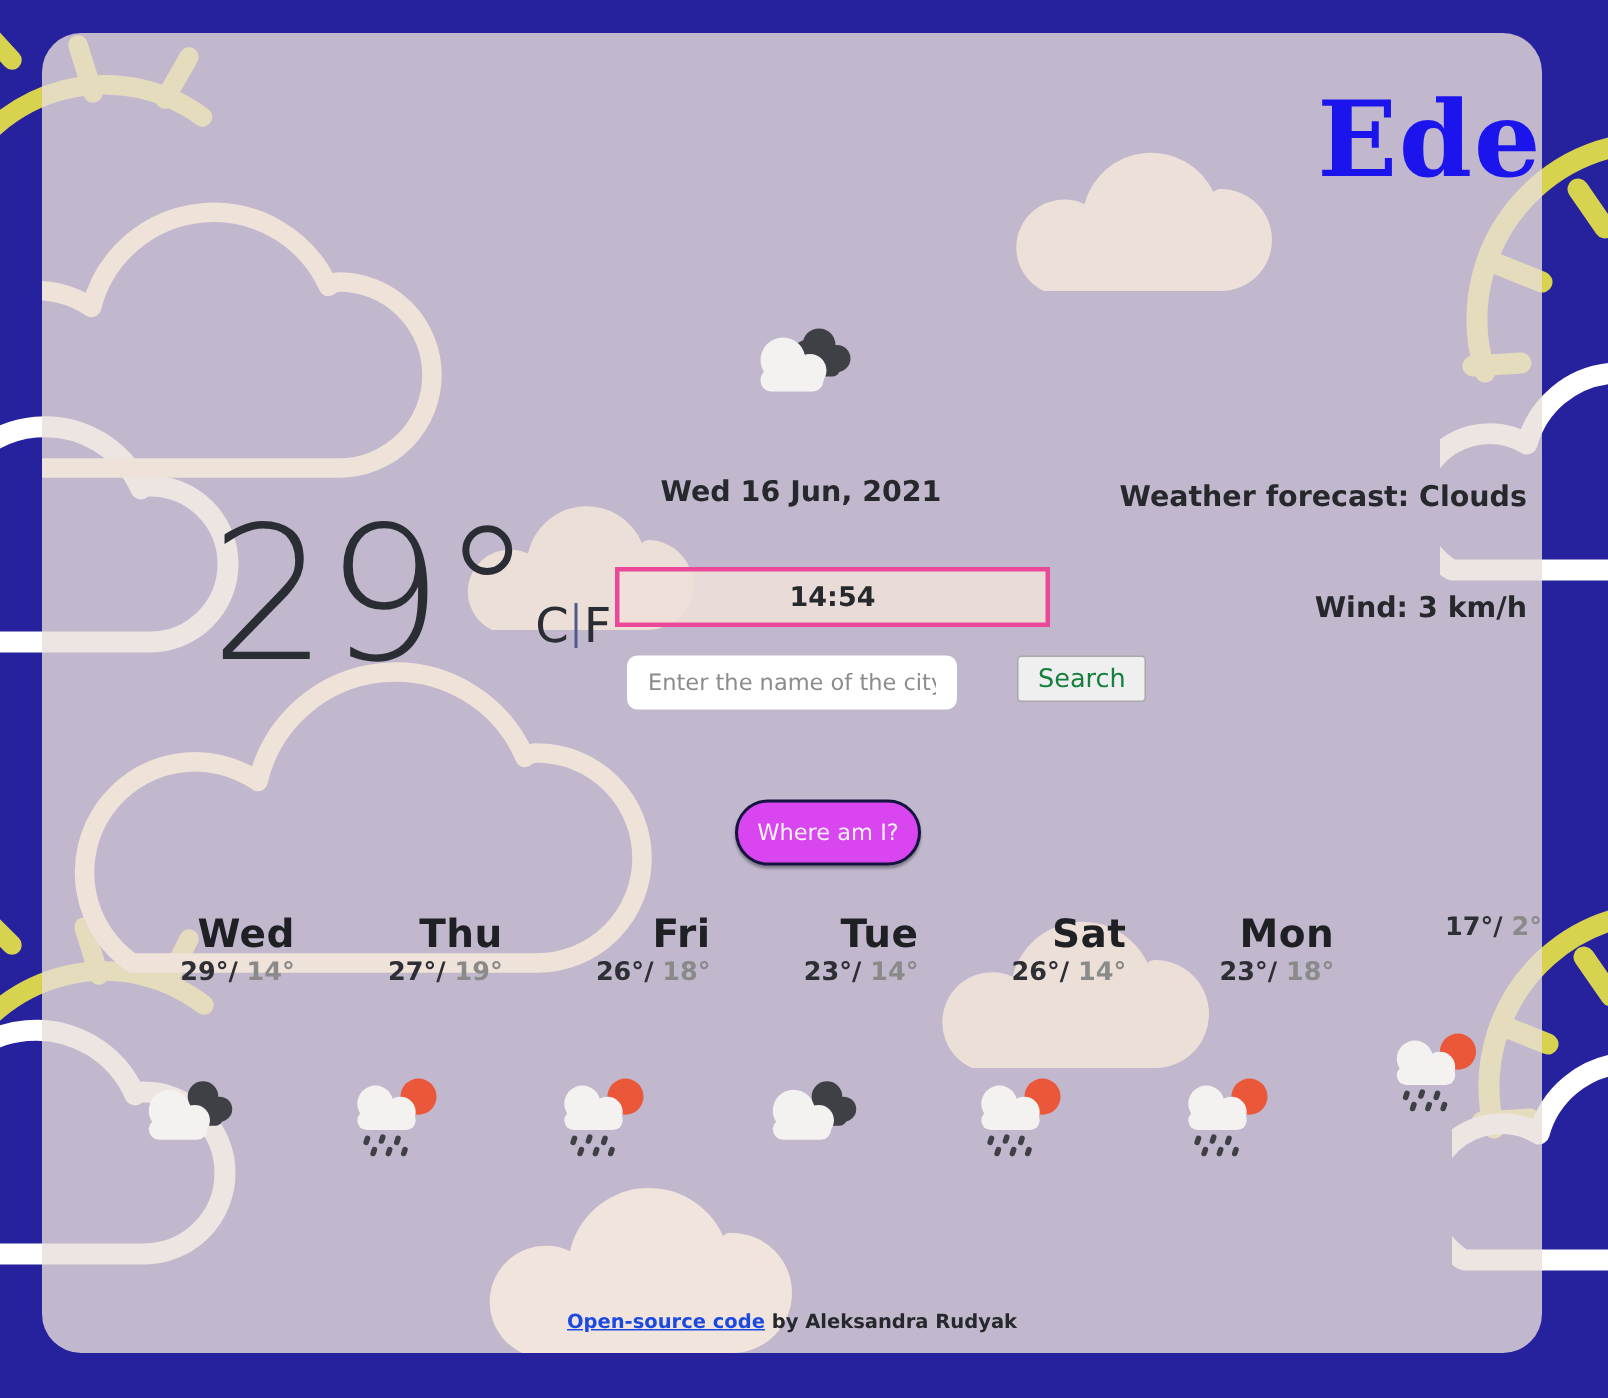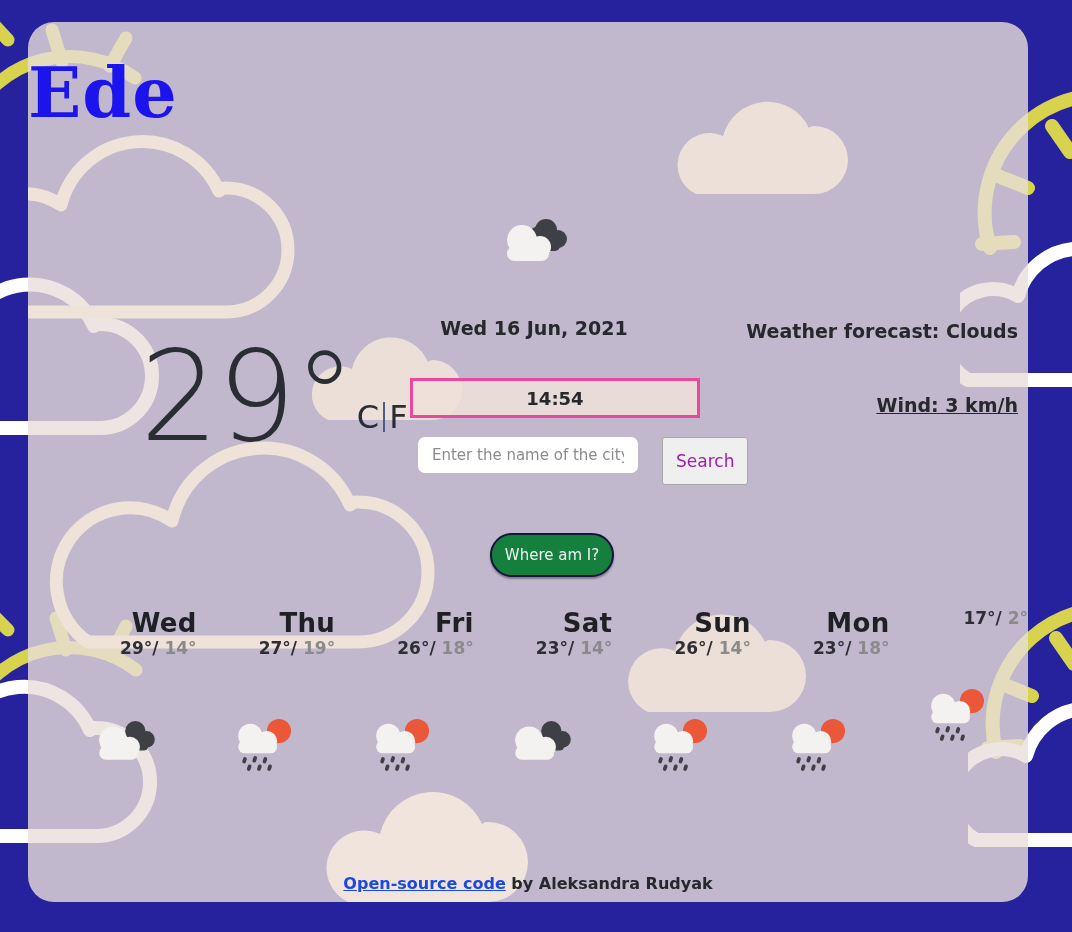--- a/index.html
+++ b/index.html
@@ -35,21 +35,21 @@
     border-radius: 26px;
     overflow: hidden;
   }
   .card-deco { position: absolute; inset: 0; pointer-events: none; }
 
   
   .city-title {
     position: absolute;
     left: 0; right: 0;
     top: 36px;
-    text-align: left;
+    text-align: right;
     font-family: "DejaVu Serif", serif;
     font-weight: bold;
     font-size: 70px;
     color: #1b14ec;
     letter-spacing: 1px;
     line-height: 1;
   }
 
   
   .hero-icon {
@@ -137,57 +137,57 @@
     border-radius: 7px;
     background: #ffffff;
     padding: 0 14px;
     font-family: "DejaVu Sans", sans-serif;
     font-size: 15px;
     color: #3d3d3d;
     outline: none;
   }
   .city-input::placeholder { color: #8b8b8b; }
   .search-btn {
-    margin-left: 24px;
-    height: 48px;
+    margin-left: 40px;
+    height: 31px;
     padding: 0 13px;
     background: #efefef;
     border: 1px solid #a8a8a8;
     border-radius: 3px;
     font-family: "DejaVu Sans", sans-serif;
     font-size: 17px;
-    color: #a21caf;
+    color: #15803d;
     cursor: pointer;
   }
 
   
   .stats {
     position: absolute;
     left: 700px;
     top: 298px;
     width: 290px;
     text-align: right;
   }
   .stat-line {
     font-size: 19px;
     font-weight: bold;
     color: #26282c;
     margin-bottom: 52px;
   }
-  .stat-line:last-child { margin-bottom: 0; text-decoration: underline; }
+  .stat-line:last-child { margin-bottom: 0; }
 
   
   .geo-btn {
     position: absolute;
     left: 462px;
     top: 511px;
     width: 124px;
     height: 44px;
     border-radius: 22px;
-    background: #15803d;
+    background: #d946ef;
     border: 2px solid #15133f;
     color: #f2f2f6;
     font-family: "DejaVu Sans", sans-serif;
     font-size: 15px;
     cursor: pointer;
     box-shadow: 0 2px 2px rgba(0,0,0,0.35);
   }
 
   
   .forecast {
@@ -221,21 +221,21 @@
     align-items: center;
     justify-content: center;
   }
 
   
   .footer {
     position: absolute;
     left: 0; right: 0;
     top: 852px;
     text-align: center;
-    font-size: 16px;
+    font-size: 13px;
     font-weight: bold;
     color: #26282c;
   }
   .footer a {
     color: #1b4ae0;
     text-decoration: underline;
   }
 </style>
 </head>
 <body>
@@ -411,39 +411,39 @@
             <rect x="38" y="44" width="4" height="7" rx="2" transform="rotate(18 40 47)"></rect>
             <rect x="21" y="52" width="4" height="7" rx="2" transform="rotate(18 23 55)"></rect>
             <rect x="32" y="52" width="4" height="7" rx="2" transform="rotate(18 34 55)"></rect>
             <rect x="43" y="52" width="4" height="7" rx="2" transform="rotate(18 45 55)"></rect>
           </g>
         </svg>
       </div>
     </div>
 
     <div class="fc-col">
-      <div class="fc-day">Sat</div>
+      <div class="fc-day">Tue</div>
       <div class="fc-temps">
         <span>23°</span><span>/</span>
         <span class="fc-low">14°</span>
       </div>
       <div class="fc-icon">
         <svg width="76" height="58" viewBox="0 0 82 62">
           <circle cx="50" cy="16" r="11" fill="#3f4045"></circle>
             <circle cx="62" cy="25" r="9" fill="#3f4045"></circle>
           <rect x="44" y="26" width="20" height="11" rx="5" fill="#3f4045"></rect>
           <circle cx="26" cy="26" r="15" fill="#f4f2f0"></circle>
             <circle cx="44" cy="33" r="11" fill="#f4f2f0"></circle>
           <rect x="11" y="32" width="42" height="15" rx="7.5" fill="#f4f2f0"></rect>
         </svg>
       </div>
     </div>
 
     <div class="fc-col">
-      <div class="fc-day">Sun</div>
+      <div class="fc-day">Sat</div>
       <div class="fc-temps">
         <span>26°</span><span>/</span>
         <span class="fc-low">14°</span>
       </div>
       <div class="fc-icon">
         <svg width="76" height="58" viewBox="0 0 82 62">
           <circle cx="55" cy="16" r="13" fill="#ea5839"></circle>
           <circle cx="24" cy="21" r="13" fill="#f4f2f0"></circle>
             <circle cx="42" cy="27" r="11" fill="#f4f2f0"></circle>
           <rect x="11" y="26" width="42" height="14" rx="7" fill="#f4f2f0"></rect>

